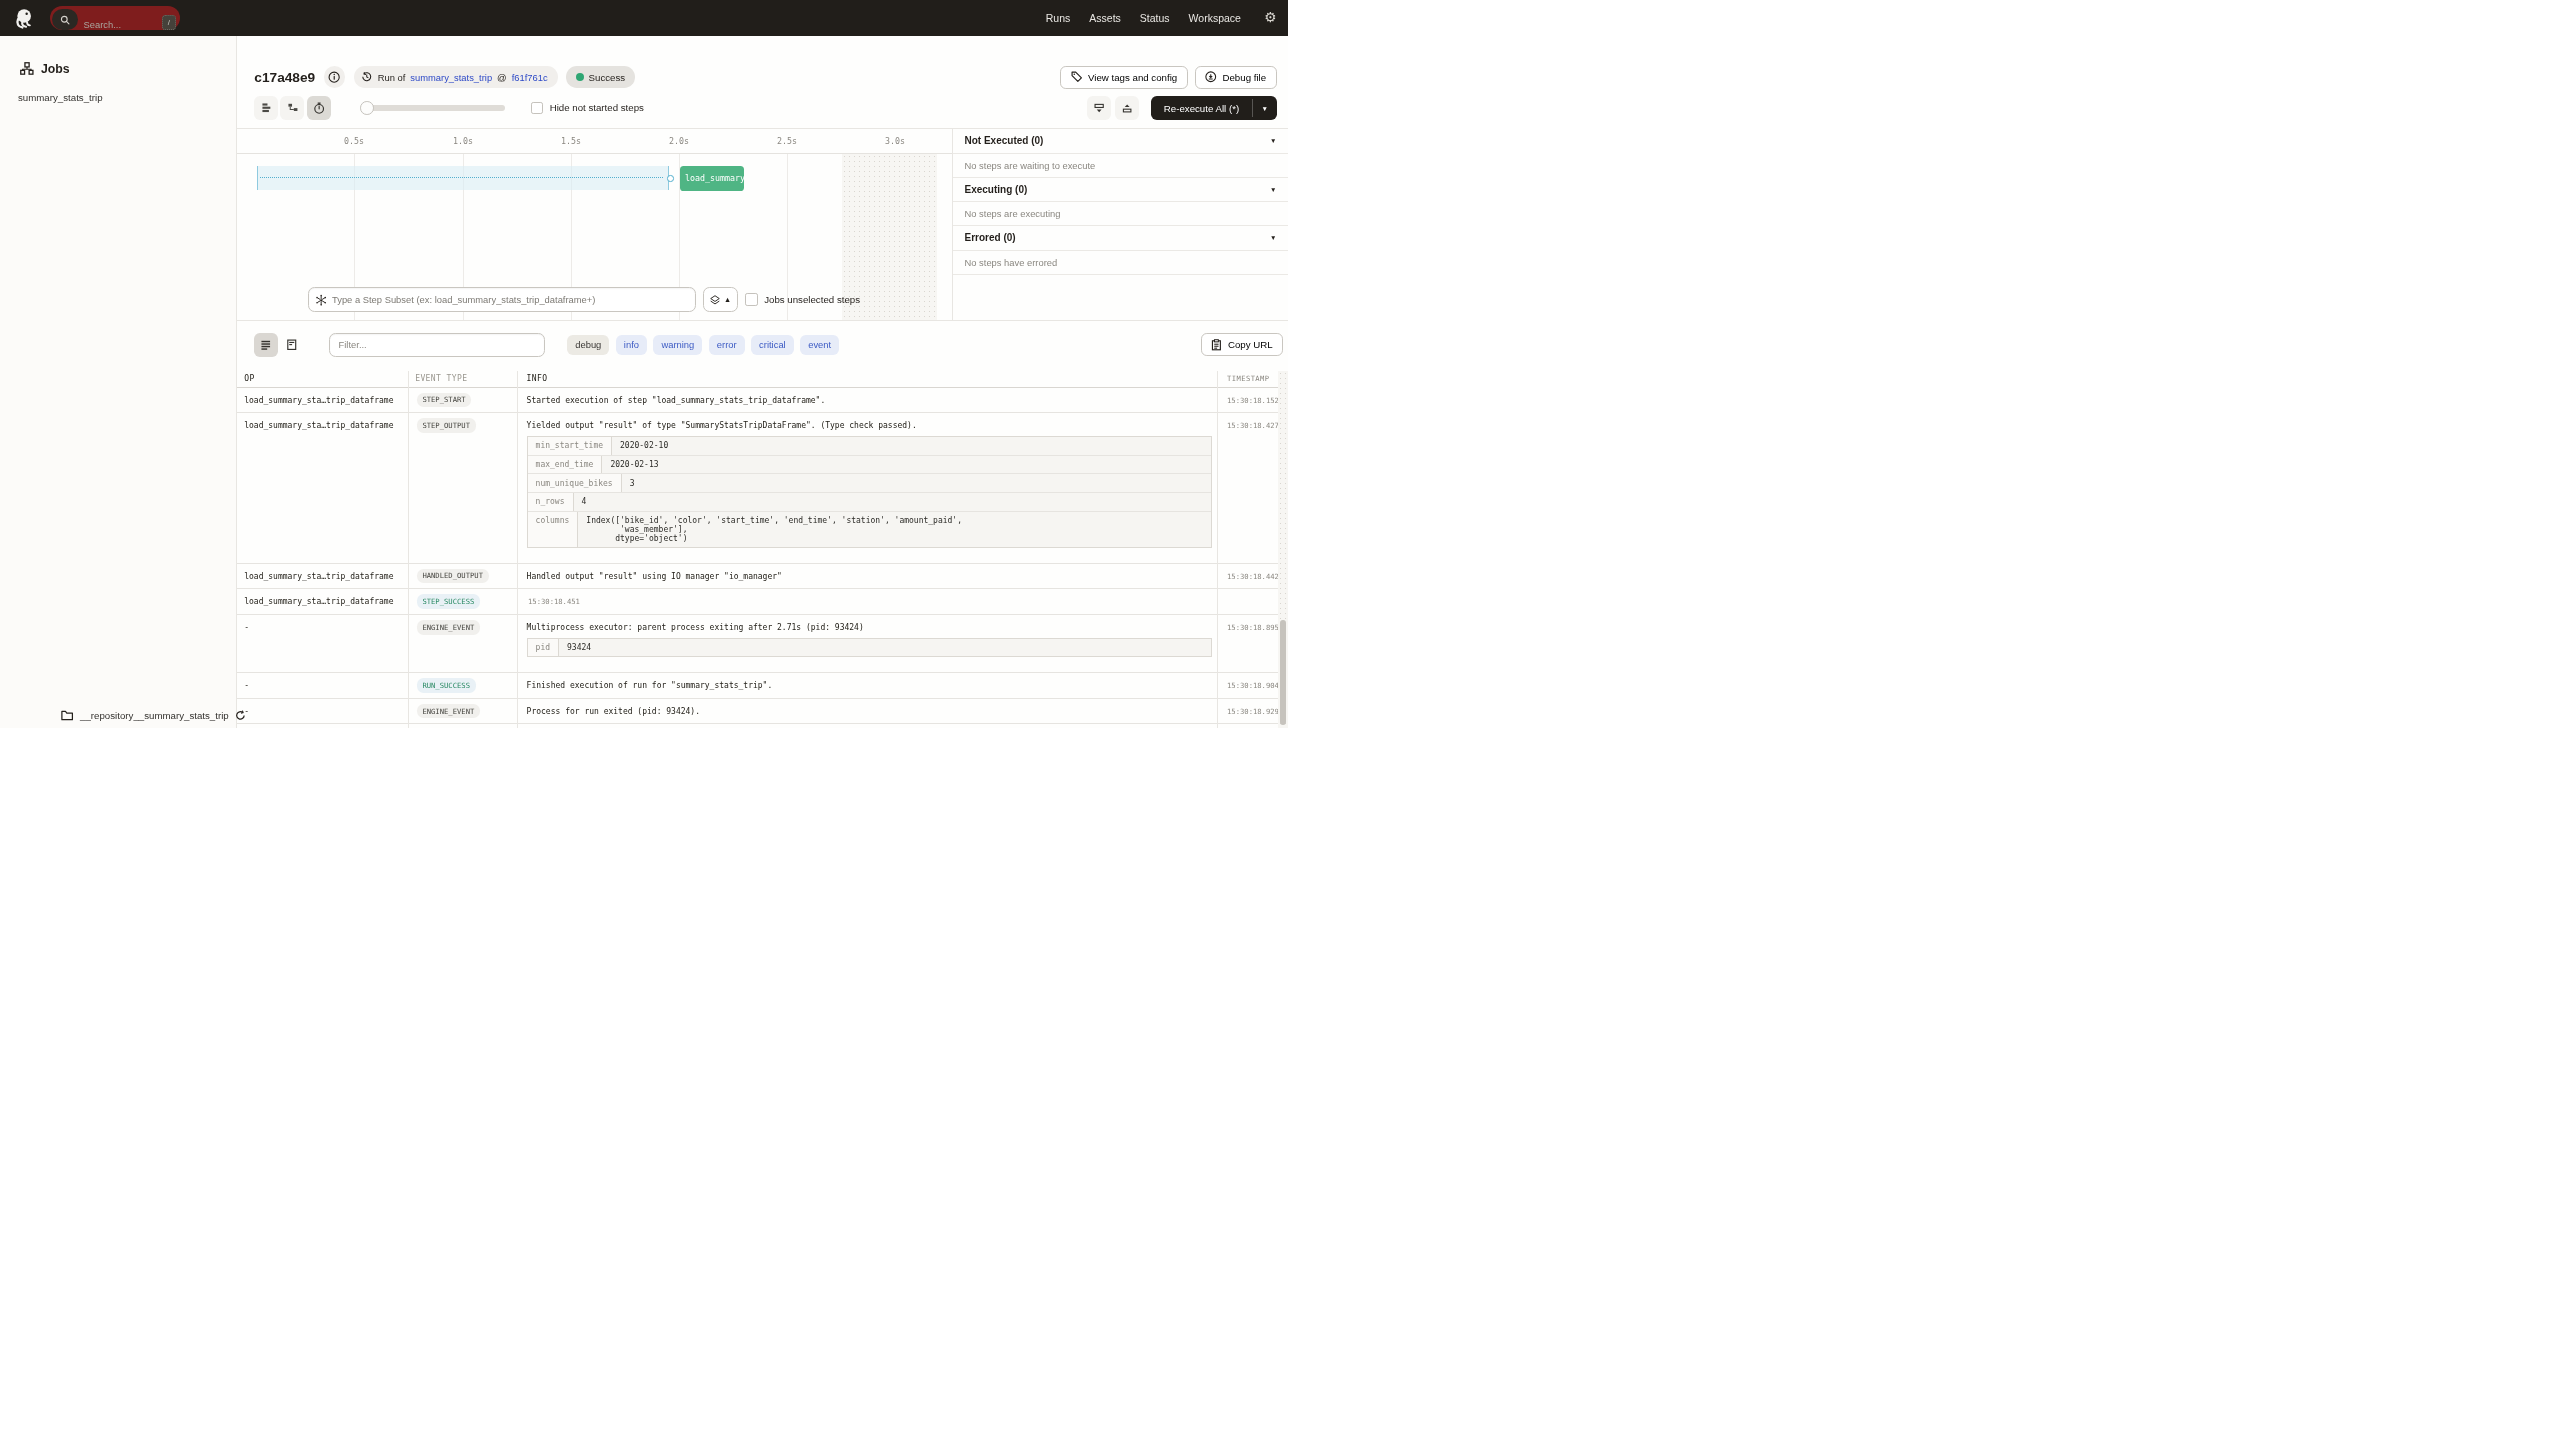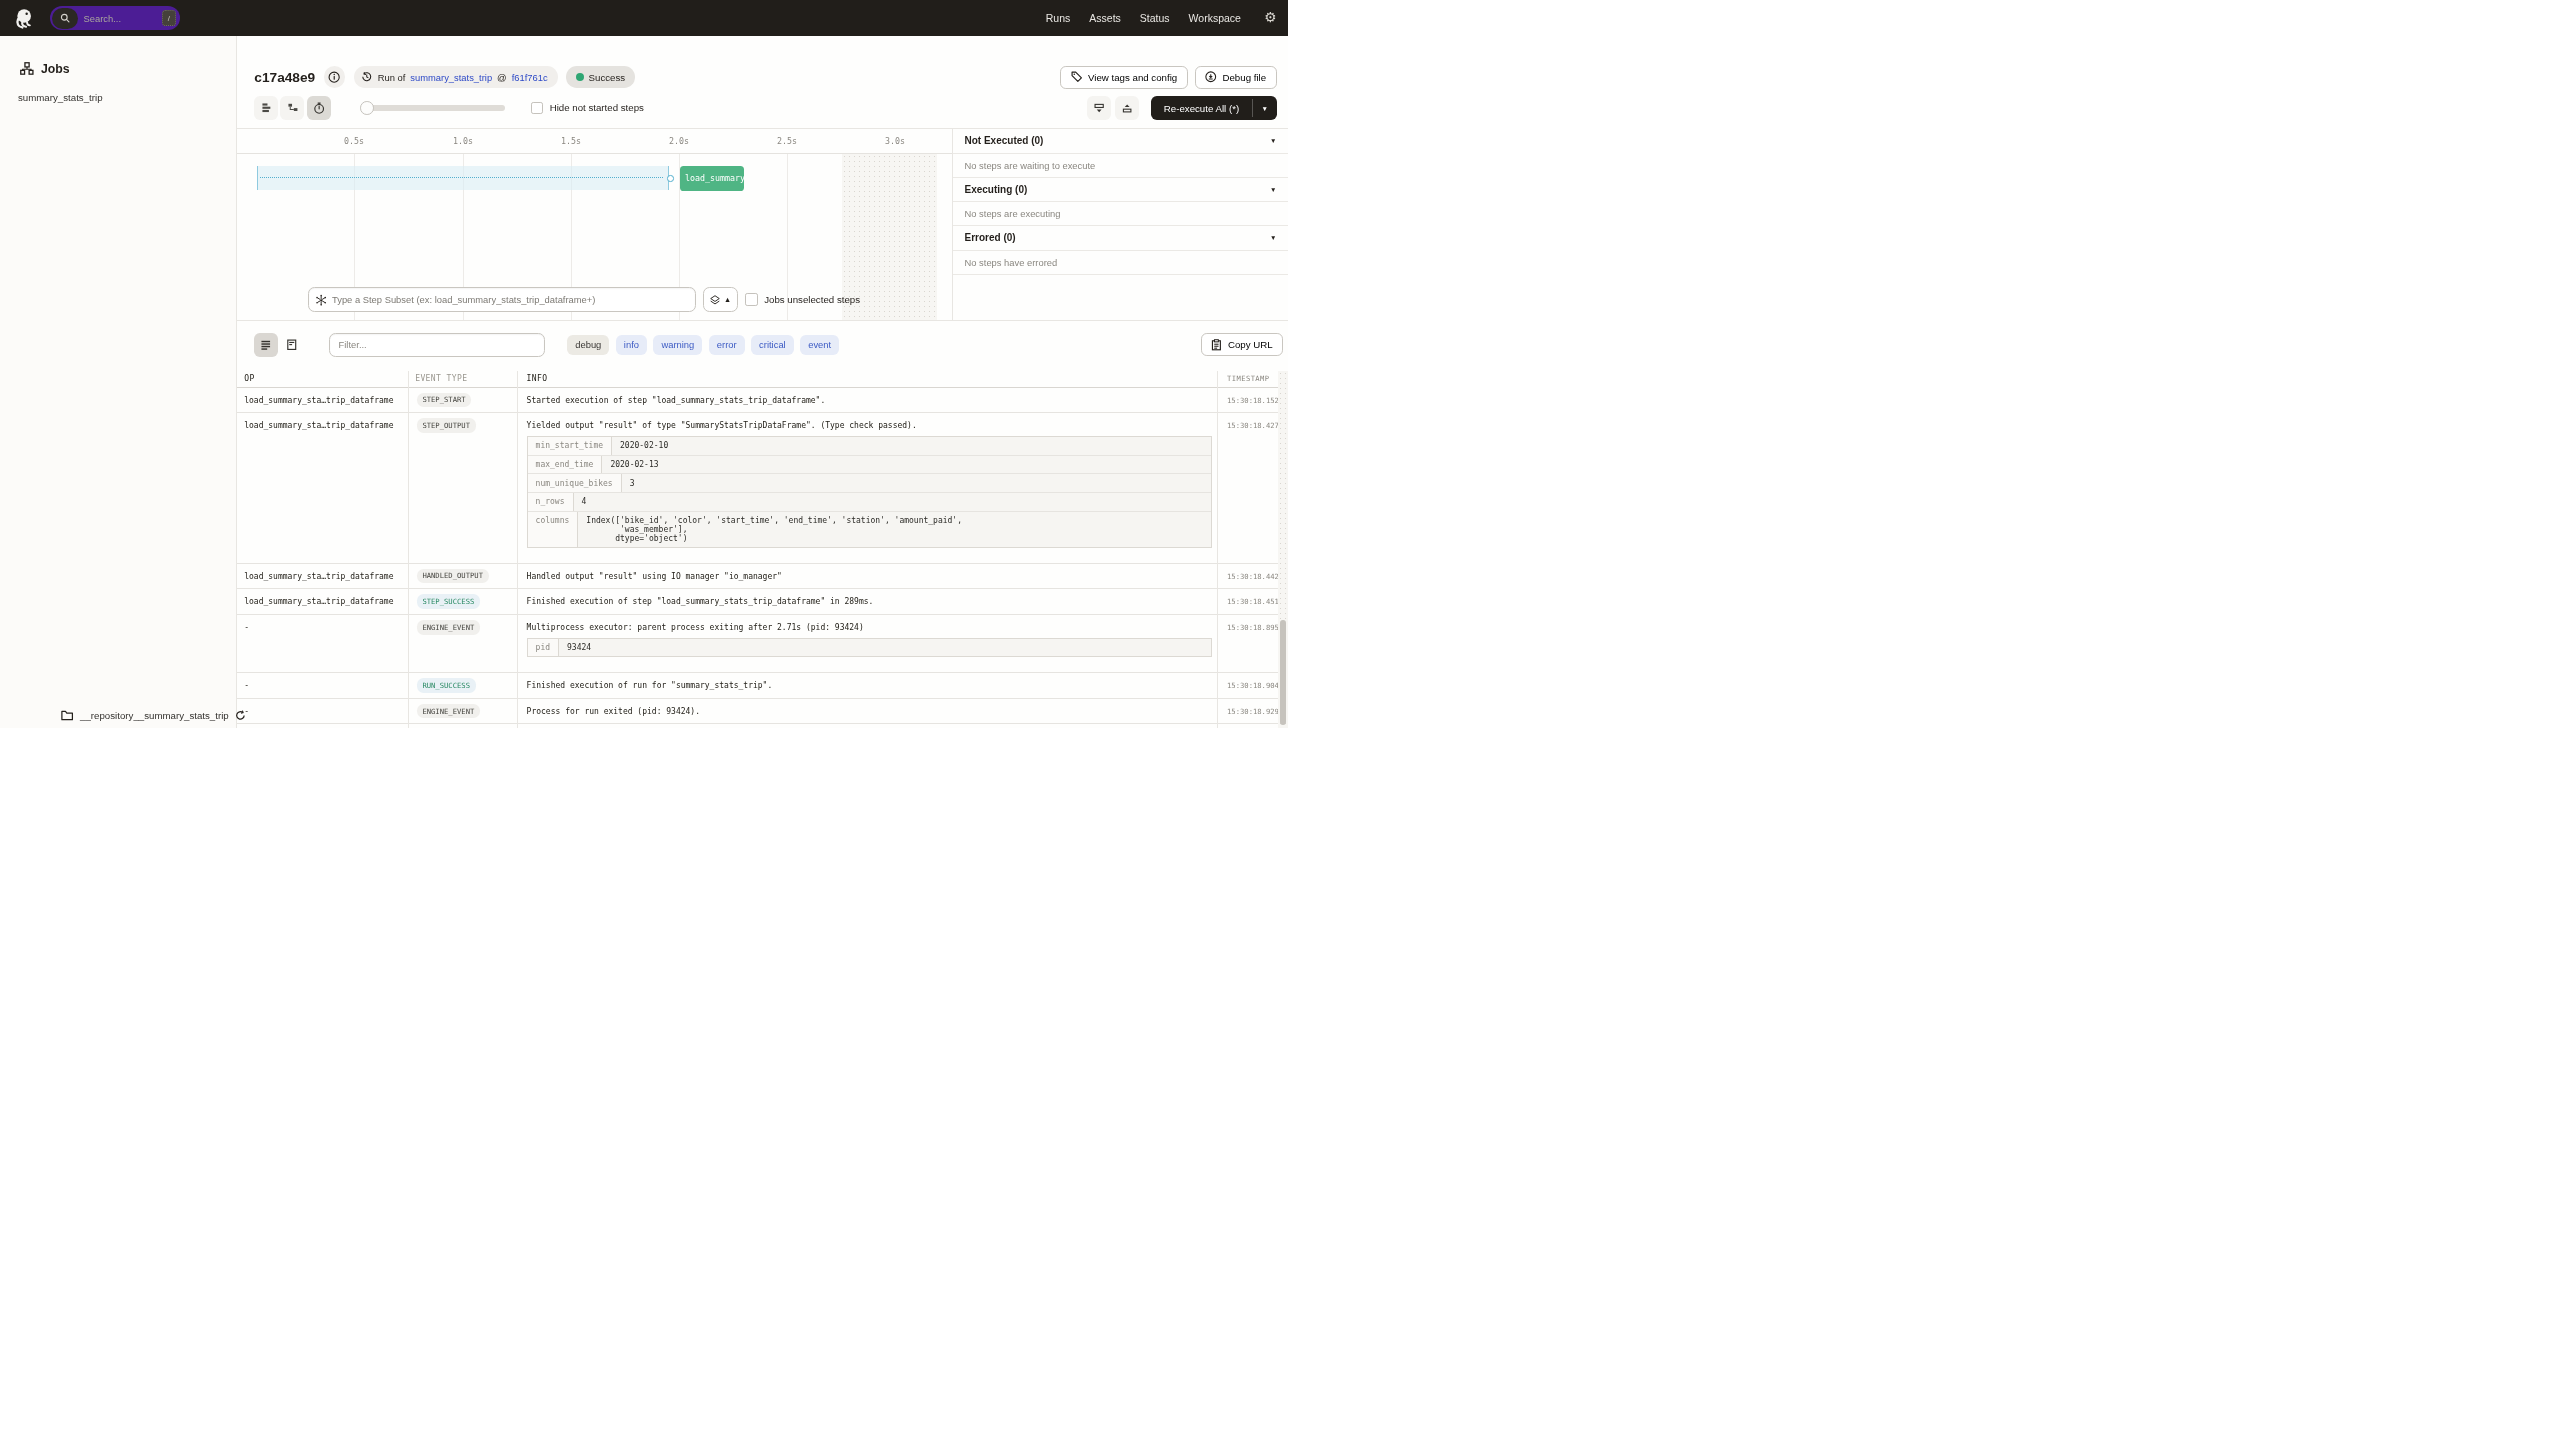--- a/index.html
+++ b/index.html
@@ -3,21 +3,21 @@
 <meta charset="utf-8">
 <style>
   * { margin:0; padding:0; box-sizing:border-box; }
   html,body { width:1288px; height:728px; overflow:hidden; }
   body { font-family:"Liberation Sans", sans-serif; background:#fff; color:#231F1B; position:relative; }
   svg { display:block; }
 
   
   .navbar { position:absolute; top:0; left:0; right:0; height:36px; background:#211E1A; display:flex; align-items:center; padding:0 11.5px; z-index:30; }
   .logo { width:23px; height:23px; margin-left:1.4px; }
-  .search-pill { margin-left:14.4px; width:130px; height:24px; background:#4c1d95; border-radius:12.3px; display:flex; align-items:center; padding:0 4.3px 0 1.4px; cursor:text; }
+  .search-pill { margin-left:14.4px; width:130px; height:24px; background:#7f1d1d; border-radius:12.3px; display:flex; align-items:flex-end; padding:0 4.3px 0 1.4px; cursor:text; }
   .search-icon-wrap { width:26px; height:21px; background:#2B2823; border-radius:10.8px; display:flex; align-items:center; justify-content:center; }
   .search-ph { flex:1; margin-left:5.8px; color:#A9A59E; font-size:9.4px; }
   .search-key { border:0.7px dotted #6E6A62; background:#45413A; color:#C9C5BE; font-size:8px; border-radius:3.6px; padding:2.2px 5px; }
   .nav-links { margin-left:auto; display:flex; align-items:center; gap:19px; }
   .nav-link { color:#E9E7E3; font-size:10.5px; cursor:pointer; }
   .gear { color:#D9D6D0; font-size:13.7px; margin-left:4.3px; cursor:pointer; line-height:1; }
 
   
   .sidebar { position:absolute; top:36px; left:0; width:237px; bottom:0; background:#FCFBF9; border-right:0.7px solid #E8E6E2; z-index:5; }
   .sb-head { display:flex; align-items:center; gap:7.2px; margin:26px 0 0 20px; }
@@ -424,21 +424,20 @@
       <div class="log-row">
         <div class="c-op">load_summary_sta…trip_dataframe</div>
         <div class="c-type"><span class="pill">HANDLED_OUTPUT</span></div>
         <div class="c-info">Handled output "result" using IO manager "io_manager"</div>
         <div class="c-ts">15:30:18.442</div>
       </div>
 
       <div class="log-row">
         <div class="c-op">load_summary_sta…trip_dataframe</div>
         <div class="c-type"><span class="pill ok">STEP_SUCCESS</span></div>
-        <div class="c-info">Finished execution of step "load_summary_stats_trip_dataframe" in 289ms.</div>
         <div class="c-ts">15:30:18.451</div>
       </div>
 
       <div class="log-row">
         <div class="c-op">-</div>
         <div class="c-type"><span class="pill">ENGINE_EVENT</span></div>
         <div class="c-info">
           <span>Multiprocess executor: parent process exiting after 2.71s (pid: 93424)</span>
           <div class="meta-table">
             <div class="meta-row">

